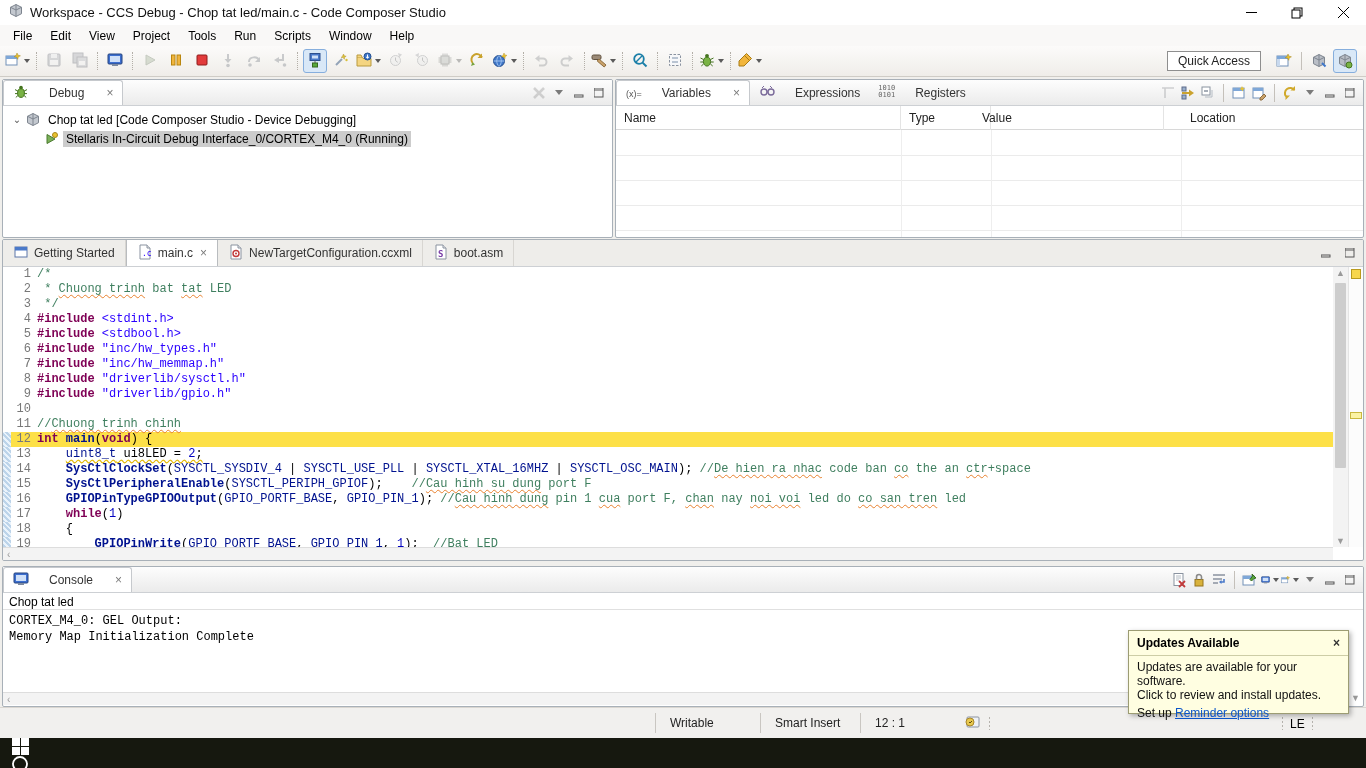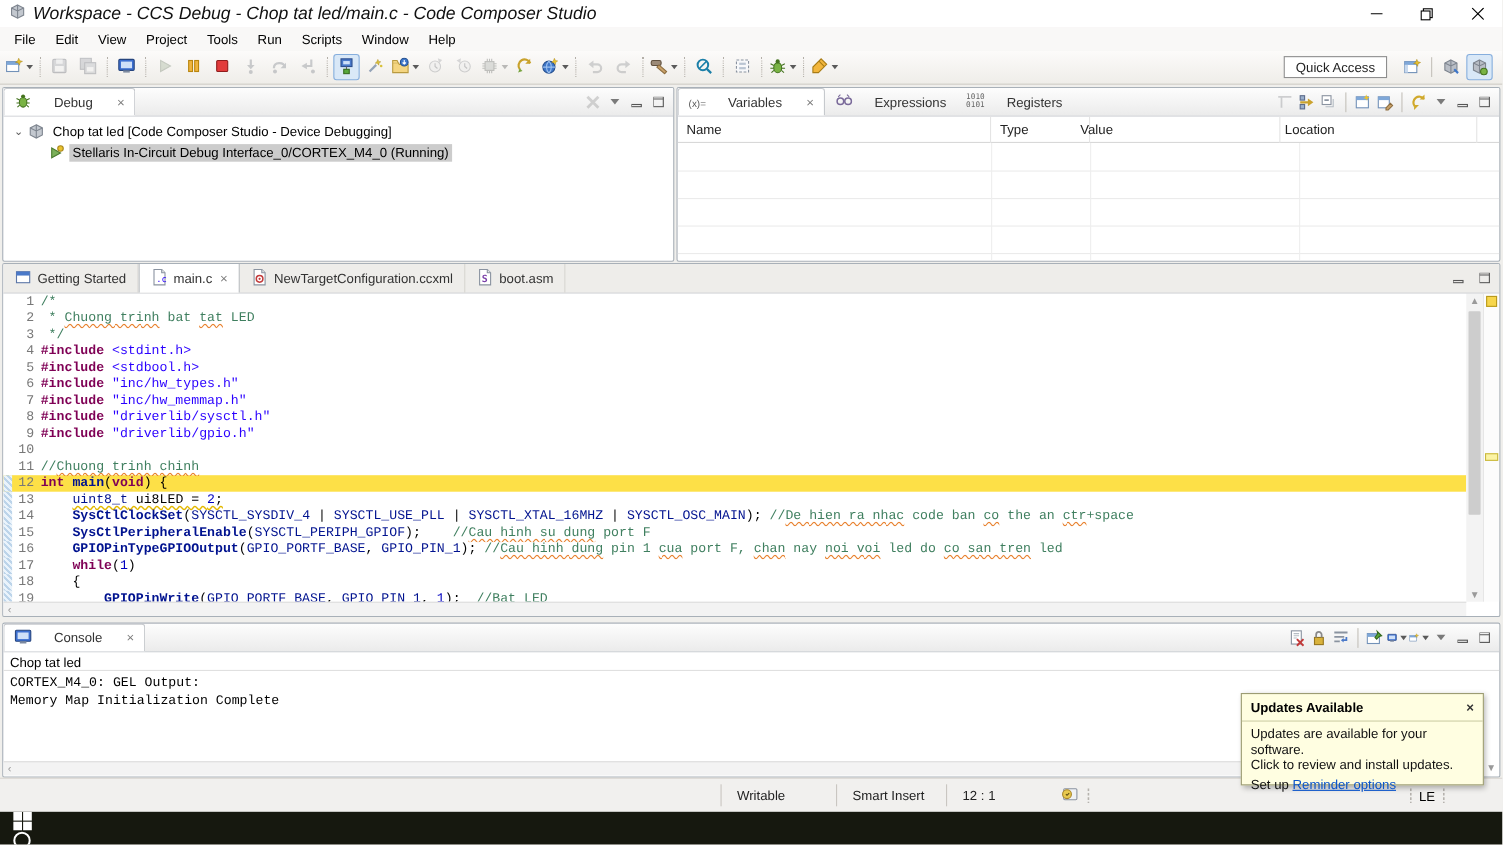--- a/index.html
+++ b/index.html
@@ -3,21 +3,21 @@
 <meta charset="utf-8">
 <style>
   * { margin:0; padding:0; box-sizing:border-box; }
   html,body { width:1366px; height:768px; overflow:hidden; }
   body { font-family:"Liberation Sans", sans-serif; font-size:12px; color:#000; background:#f0efec; }
   #screen { position:relative; width:1366px; height:768px; background:#f0efec; overflow:hidden; }
 
   
   .titlebar { position:absolute; left:0; top:0; width:1366px; height:25px; background:#ffffff; display:flex; align-items:center; }
   .titlebar .applogo { margin:0 6px 0 8px; }
-  .titlebar .title { font-size:16px; color:#111;font-style:italic; }
+  .titlebar .title { font-size:13px; color:#111; }
   .winctls { position:absolute; right:0; top:0; height:25px; display:flex; }
   .winctl { width:46px; height:25px; display:flex; align-items:center; justify-content:center; }
 
   
   .menubar { position:absolute; left:0; top:25px; width:1366px; height:21px; background:#f9f8f7; display:flex; align-items:center; padding-left:4px; }
   .menuitem { padding:2px 9px; }
 
   
   .toolbar { position:absolute; left:0; top:46px; width:1366px; height:31px; background:linear-gradient(#fcfbfa,#efede9); border-bottom:1px solid #cfccc6; display:flex; align-items:center; padding-left:3px; }
   .tbtn { height:24px; min-width:24px; display:flex; align-items:center; justify-content:center; border:1px solid transparent; border-radius:3px; margin:0 1px; }
@@ -491,21 +491,21 @@
               <rect x="0" y="0" width="9" height="9" fill="none" stroke="#555"></rect>
               <line x1="0" y1="2" x2="9" y2="2" stroke="#555"></line>
             </svg>
           </span>
         </div>
       </div>
     <div class="vcols" id="varcols">
         <div class="vcol" style="left: 0px; width: 285px;">Name</div>
         <div class="vcol" style="left: 285px; width: 90px;">Type</div>
         <div class="vcol" style="left: 358px; width: 190px;">Value</div>
-        <div class="vcol" style="left: 544px; width: 183px;">Location</div>
+        <div class="vcol" style="left: 566px; width: 183px;">Location</div>
       </div>
     <div class="vgrid" id="vargrid" style="height:107px;">
         <div class="vgridline" style="top: 25px;"></div>
         <div class="vgridline" style="top: 50px;"></div>
         <div class="vgridline" style="top: 75px;"></div>
         <div class="vgridline" style="top: 100px;"></div>
         <div class="vgridv" style="left: 285px;"></div>
         <div class="vgridv" style="left: 375px;"></div>
         <div class="vgridv" style="left: 565px;"></div>
       </div>

